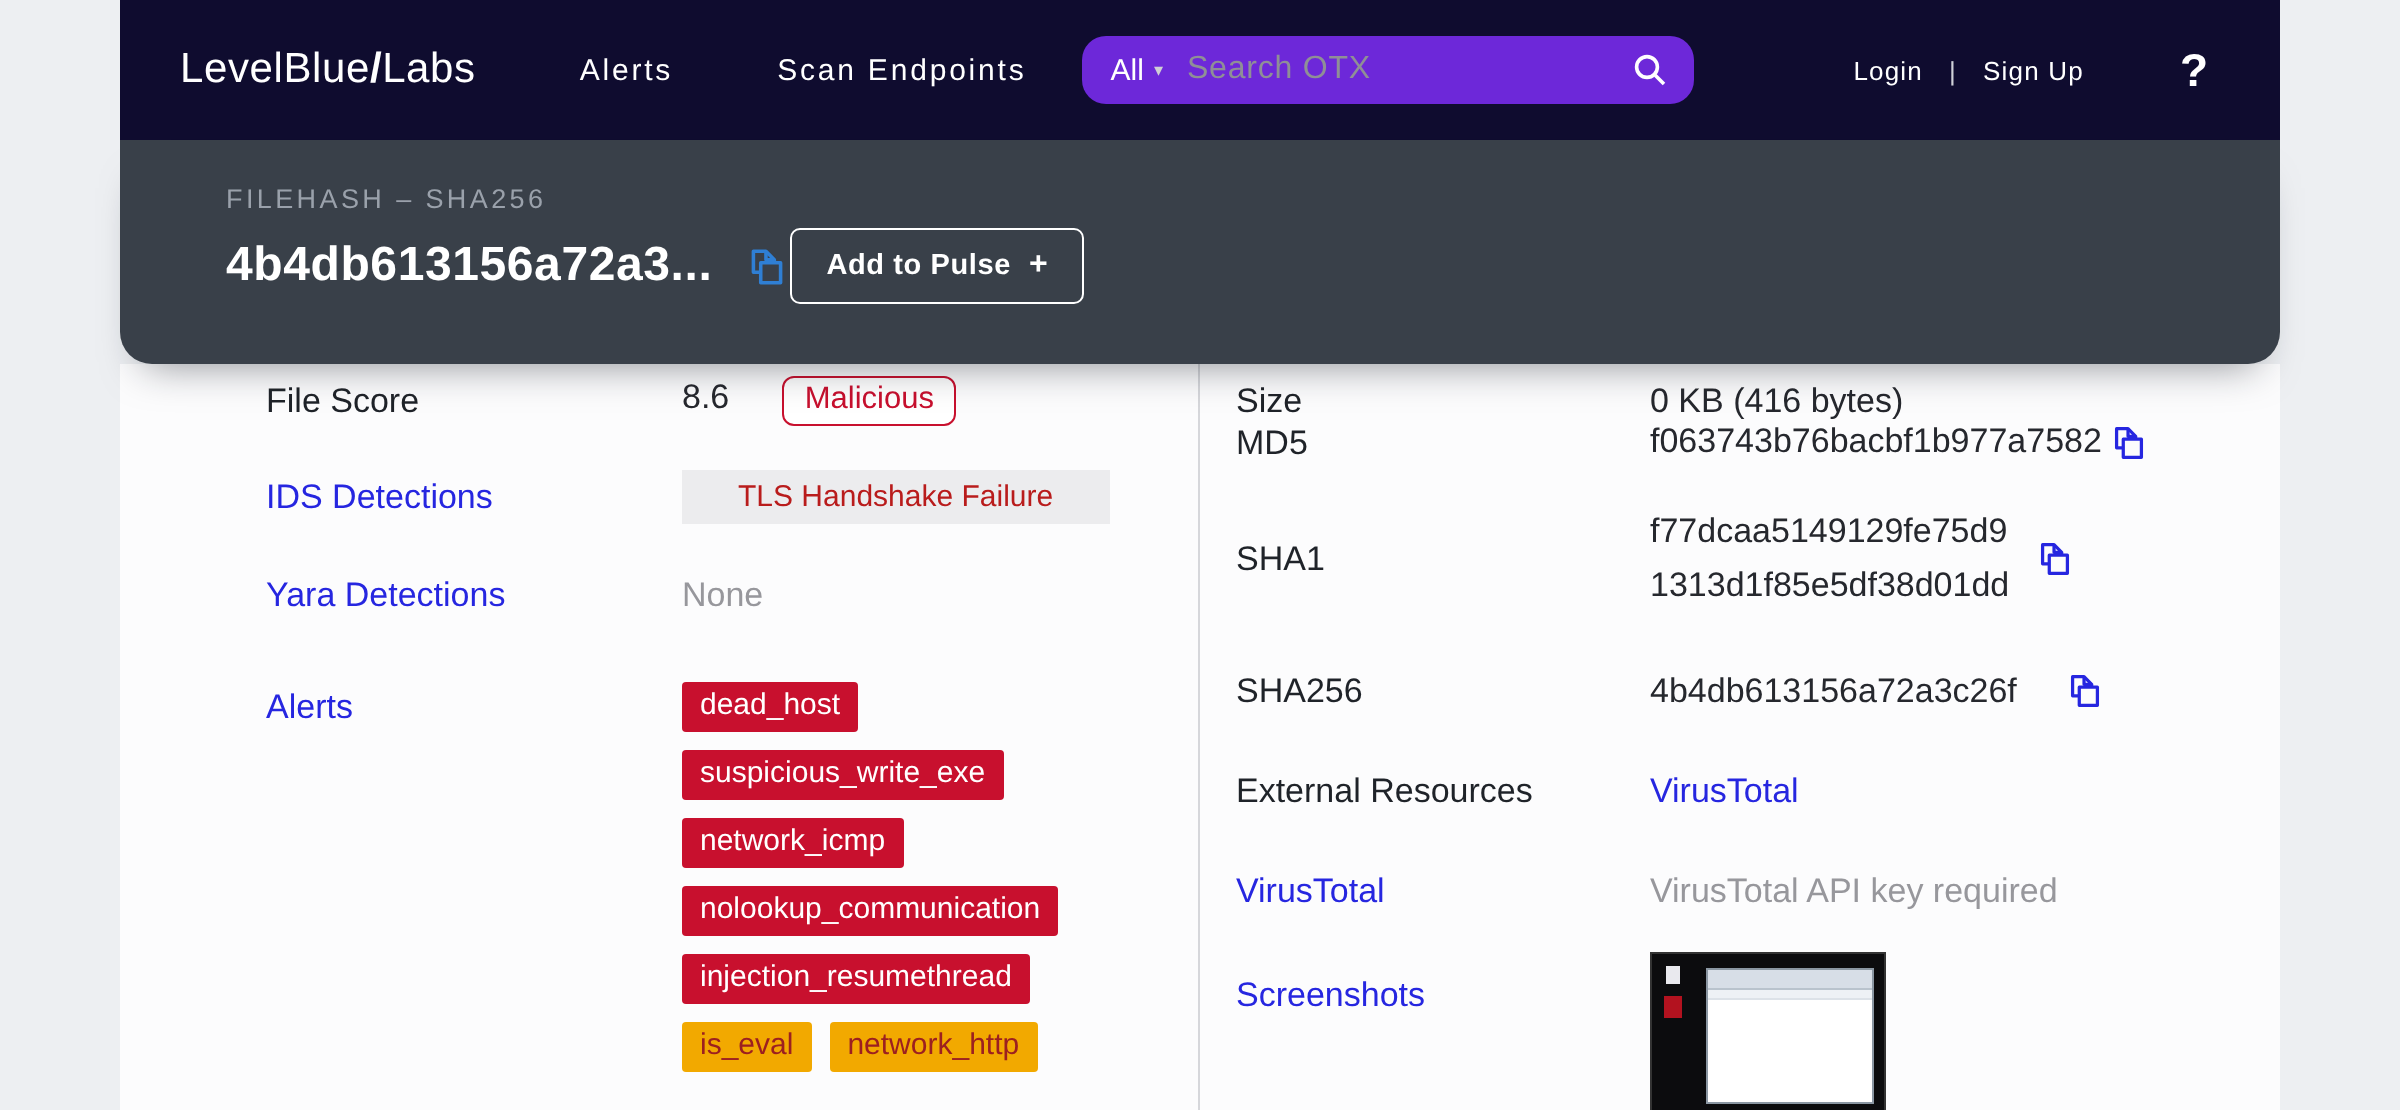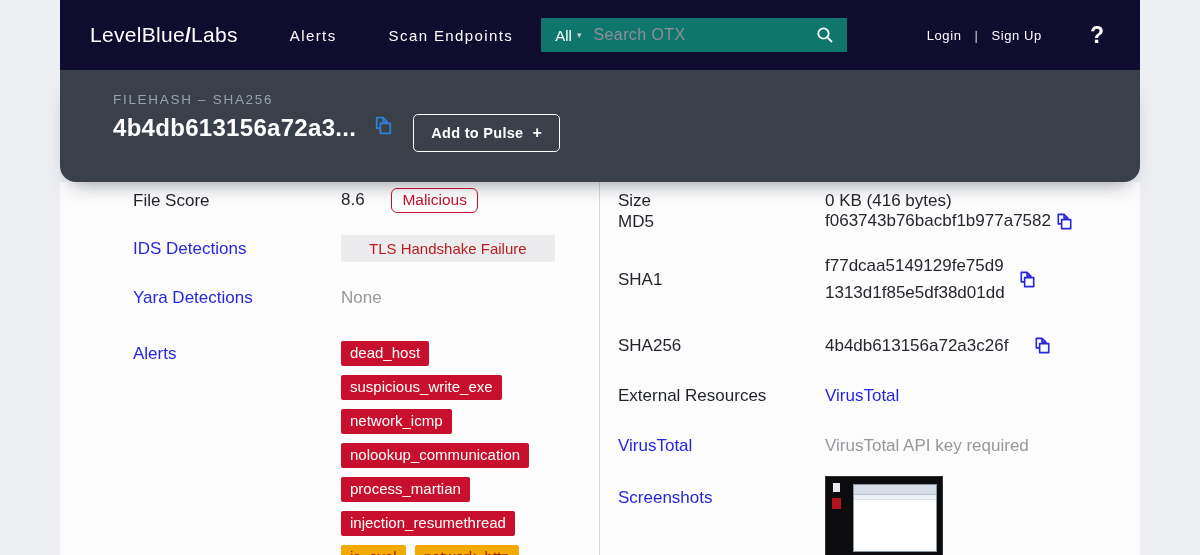--- a/index.html
+++ b/index.html
@@ -19,21 +19,21 @@
     display: flex; align-items: center; padding: 0 30px;
   }
   .logo { font-size: 21px; letter-spacing: .3px; white-space: nowrap; cursor: pointer; }
   .logo .slash { font-weight: 700; }
   .nav-link {
     margin-left: 52px; font-size: 15px; letter-spacing: 1.4px;
     color: #fff; text-decoration: none; white-space: nowrap; cursor: pointer;
   }
   .searchbox {
     margin-left: 28px; width: 306px; height: 34px;
-    background: #0f766e; border-radius: 1px;
+    background: #6d28d9; border-radius: 12px;
     display: flex; align-items: center; padding: 0 10px;
   }
   .search-all { display: flex; align-items: center; gap: 5px; color: #fff; font-size: 15px; padding: 0 4px; cursor: pointer; }
   .search-all .caret { font-size: 9px; color: #cfcfd4; }
   .search-input {
     flex: 1; min-width: 0; background: transparent; border: 0; outline: 0;
     color: #e6e6ea; font-size: 16px; padding: 0 8px; letter-spacing: .4px;
   }
   .search-input::placeholder { color: #8f8f96; }
   .search-btn { background: none; border: 0; padding: 0 2px; cursor: pointer; display: flex; }
@@ -45,25 +45,25 @@
     font-weight: 700; font-size: 23px; cursor: pointer; font-family: inherit;
   }
 
   
   .hash-header {
     background: #394049; height: 112px; border-radius: 0 0 16px 16px;
     padding: 22px 0 0 53px; position: relative; z-index: 2;
     box-shadow: 0 12px 20px -12px rgba(20,25,35,.5);
   }
   .type-label { color: #9aa1ab; font-size: 13.5px; letter-spacing: 1.7px; }
-  .hash-line { margin-top: 7px; display: flex; }
+  .hash-line { margin-top: 7px; display: flex; align-items: center; }
   .hash-text { color: #fff; font-size: 24px; font-weight: 700; letter-spacing: .3px; }
   .hdr-copy { margin-left: 16px; color: #2f7fd4; background: none; border: 0; padding: 0; cursor: pointer; display: flex; }
   .pulse-btn {
-    margin-left: 18px; background: transparent; border: 1.5px solid #fff; border-radius: 5px;
+    background: transparent; border: 1.5px solid #fff; border-radius: 5px;
     color: #fff; font-size: 14.5px; font-weight: 700; letter-spacing: .3px;
     padding: 9px 17px; display: flex; align-items: center; gap: 9px; cursor: pointer;
     font-family: inherit;
   }
   .pulse-btn .plus { font-size: 16px; font-weight: 700; }
 
   
   .content { background: #fcfcfd; display: flex; align-items: stretch; min-height: 373px; }
   .col-left { width: 539px; flex: none; padding-left: 73px; }
   .v-divider { width: 1px; background: #d6d7db; flex: none; }
@@ -209,21 +209,20 @@
         <div class="value muted">None</div>
       </div>
 
       <div class="row top r-alerts">
         <div class="label link">Alerts</div>
         <div class="tags-col">
           <span class="tag">dead_host</span>
           <span class="tag">suspicious_write_exe</span>
           <span class="tag">network_icmp</span>
           <span class="tag">nolookup_communication</span>
-          <span class="tag">process_martian</span>
           <span class="tag">injection_resumethread</span>
           <span class="tags-row">
             <span class="tag amber">is_eval</span>
             <span class="tag amber">network_http</span>
           </span>
         </div>
       </div>
 
     </section>
 

